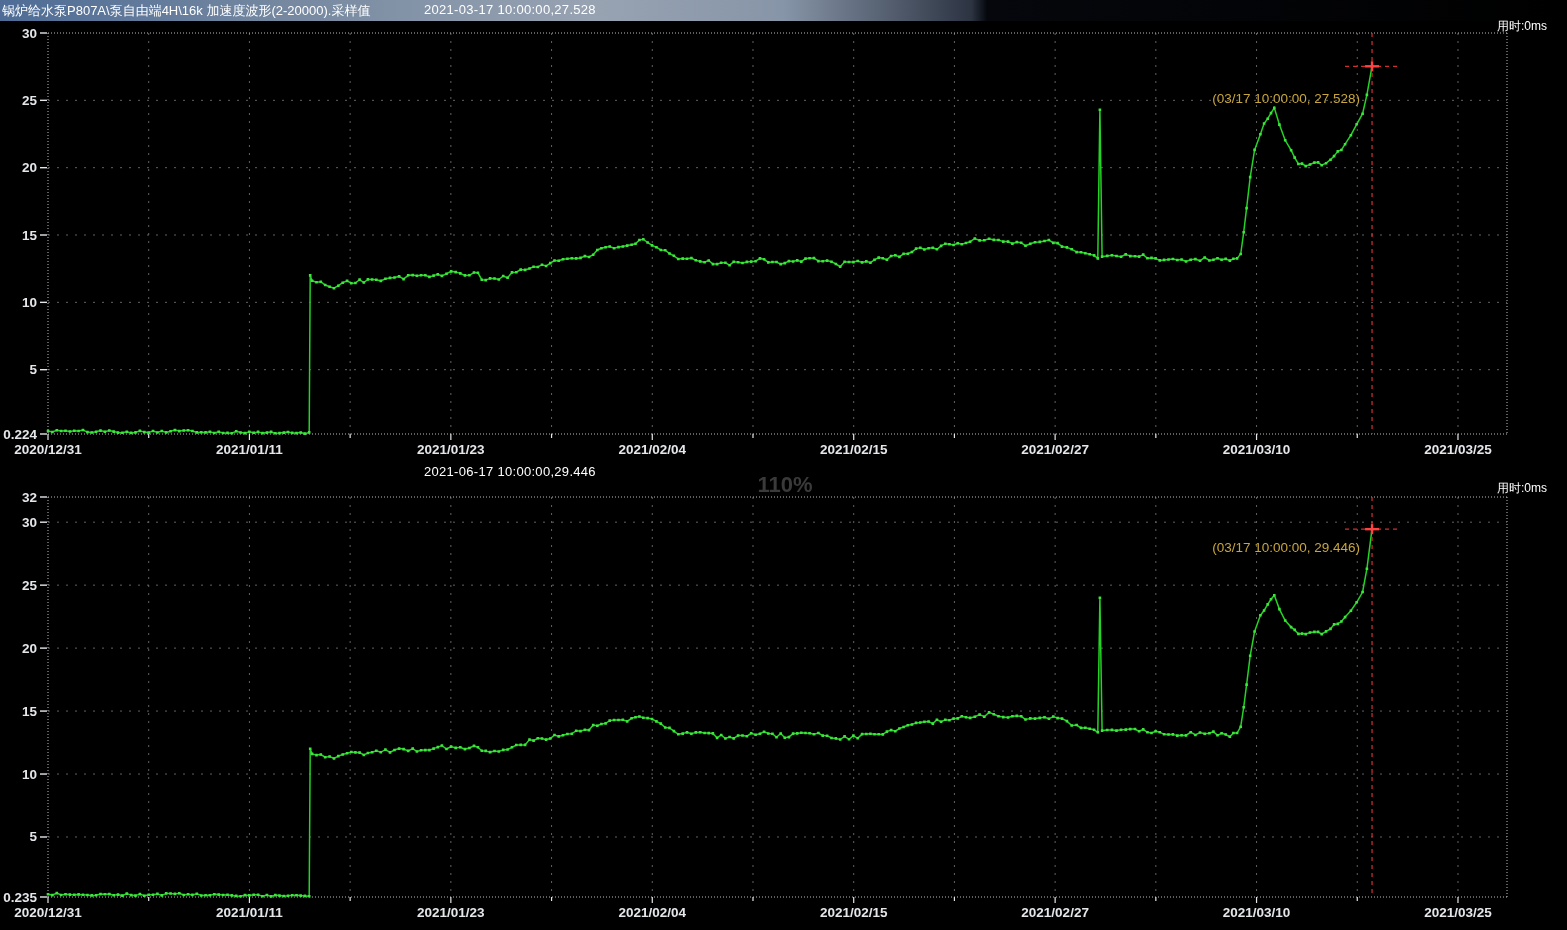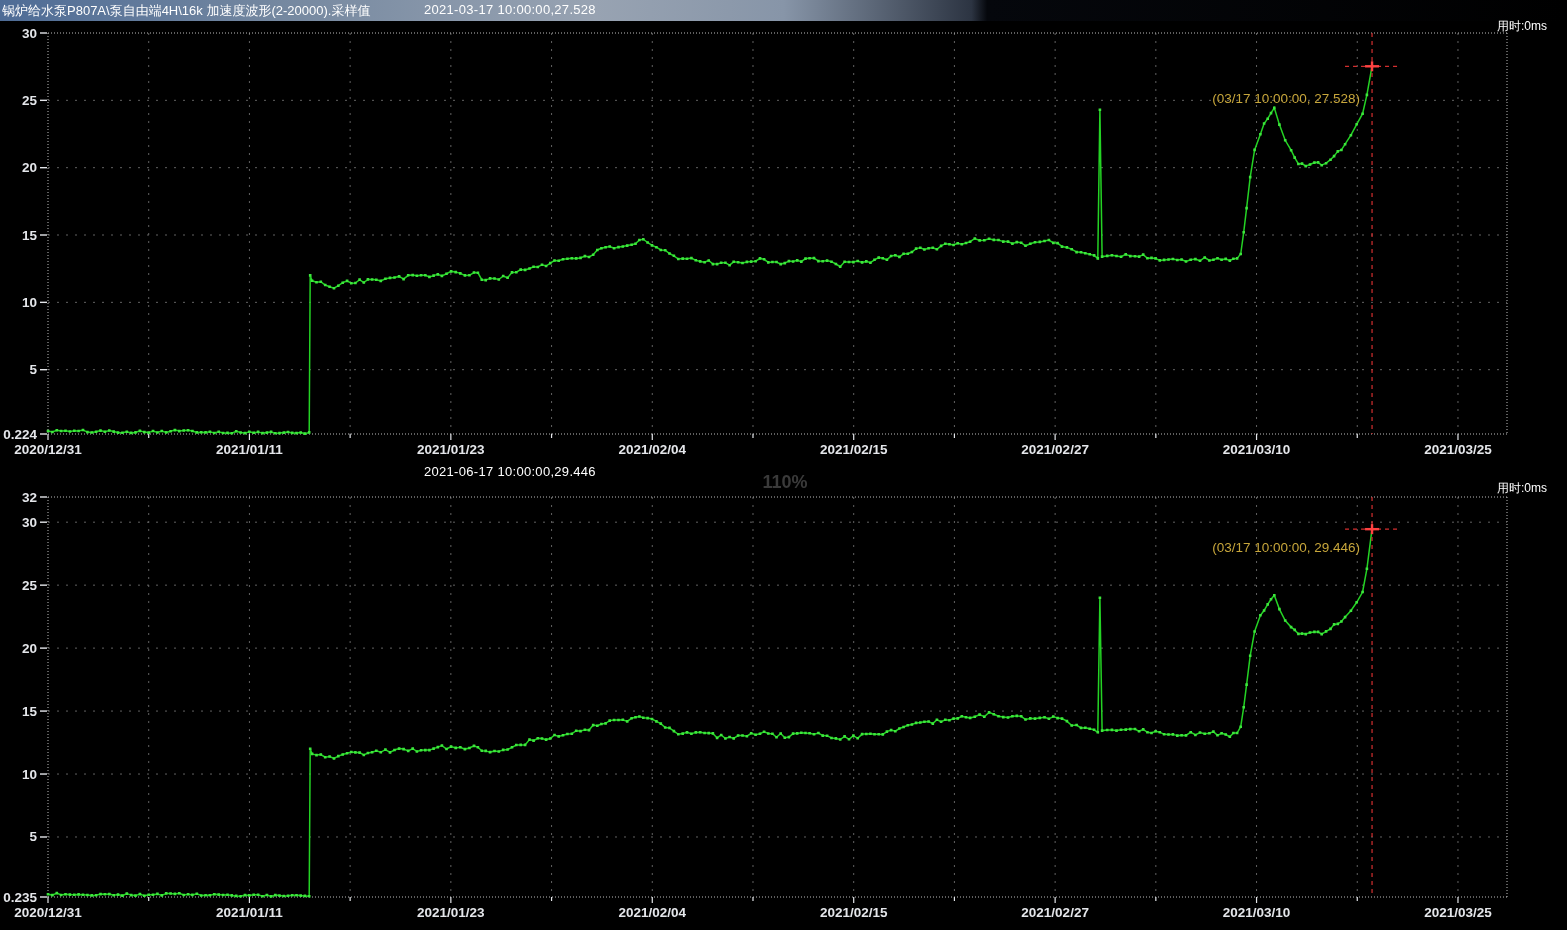--- a/index.html
+++ b/index.html
@@ -11,21 +11,21 @@
   .hdr .t{position:absolute;left:2px;top:2px;}
   .hdr .ts{position:absolute;left:424px;top:2px;letter-spacing:.3px;}
   .hdr .el{position:absolute;right:20px;top:2px;font-size:12px;margin-top:16px;}
   #hdr1{
     top:0;
     background:linear-gradient(90deg,#4e6c96 0%,#7588a0 18%,#98a3b2 38%,#8795a8 50%,#2c3442 62%,#05070c 63%,#000 100%);
   }
   #hdr2{top:462px;background:#000;}
   #zoomLevel{
     position:absolute;left:733px;top:472px;width:104px;text-align:center;
-    font-size:18px;font-weight:bold;color:#3a3a3a;z-index:5;
+    font-size:22px;font-weight:bold;color:#3a3a3a;z-index:5;
   }
   svg{position:absolute;left:0;top:0;}
   text{font-family:"Liberation Sans","DejaVu Sans",sans-serif;}
 </style>
 </head>
 <body>
 
 <div id="app">
 
   <div class="hdr" id="hdr1">

